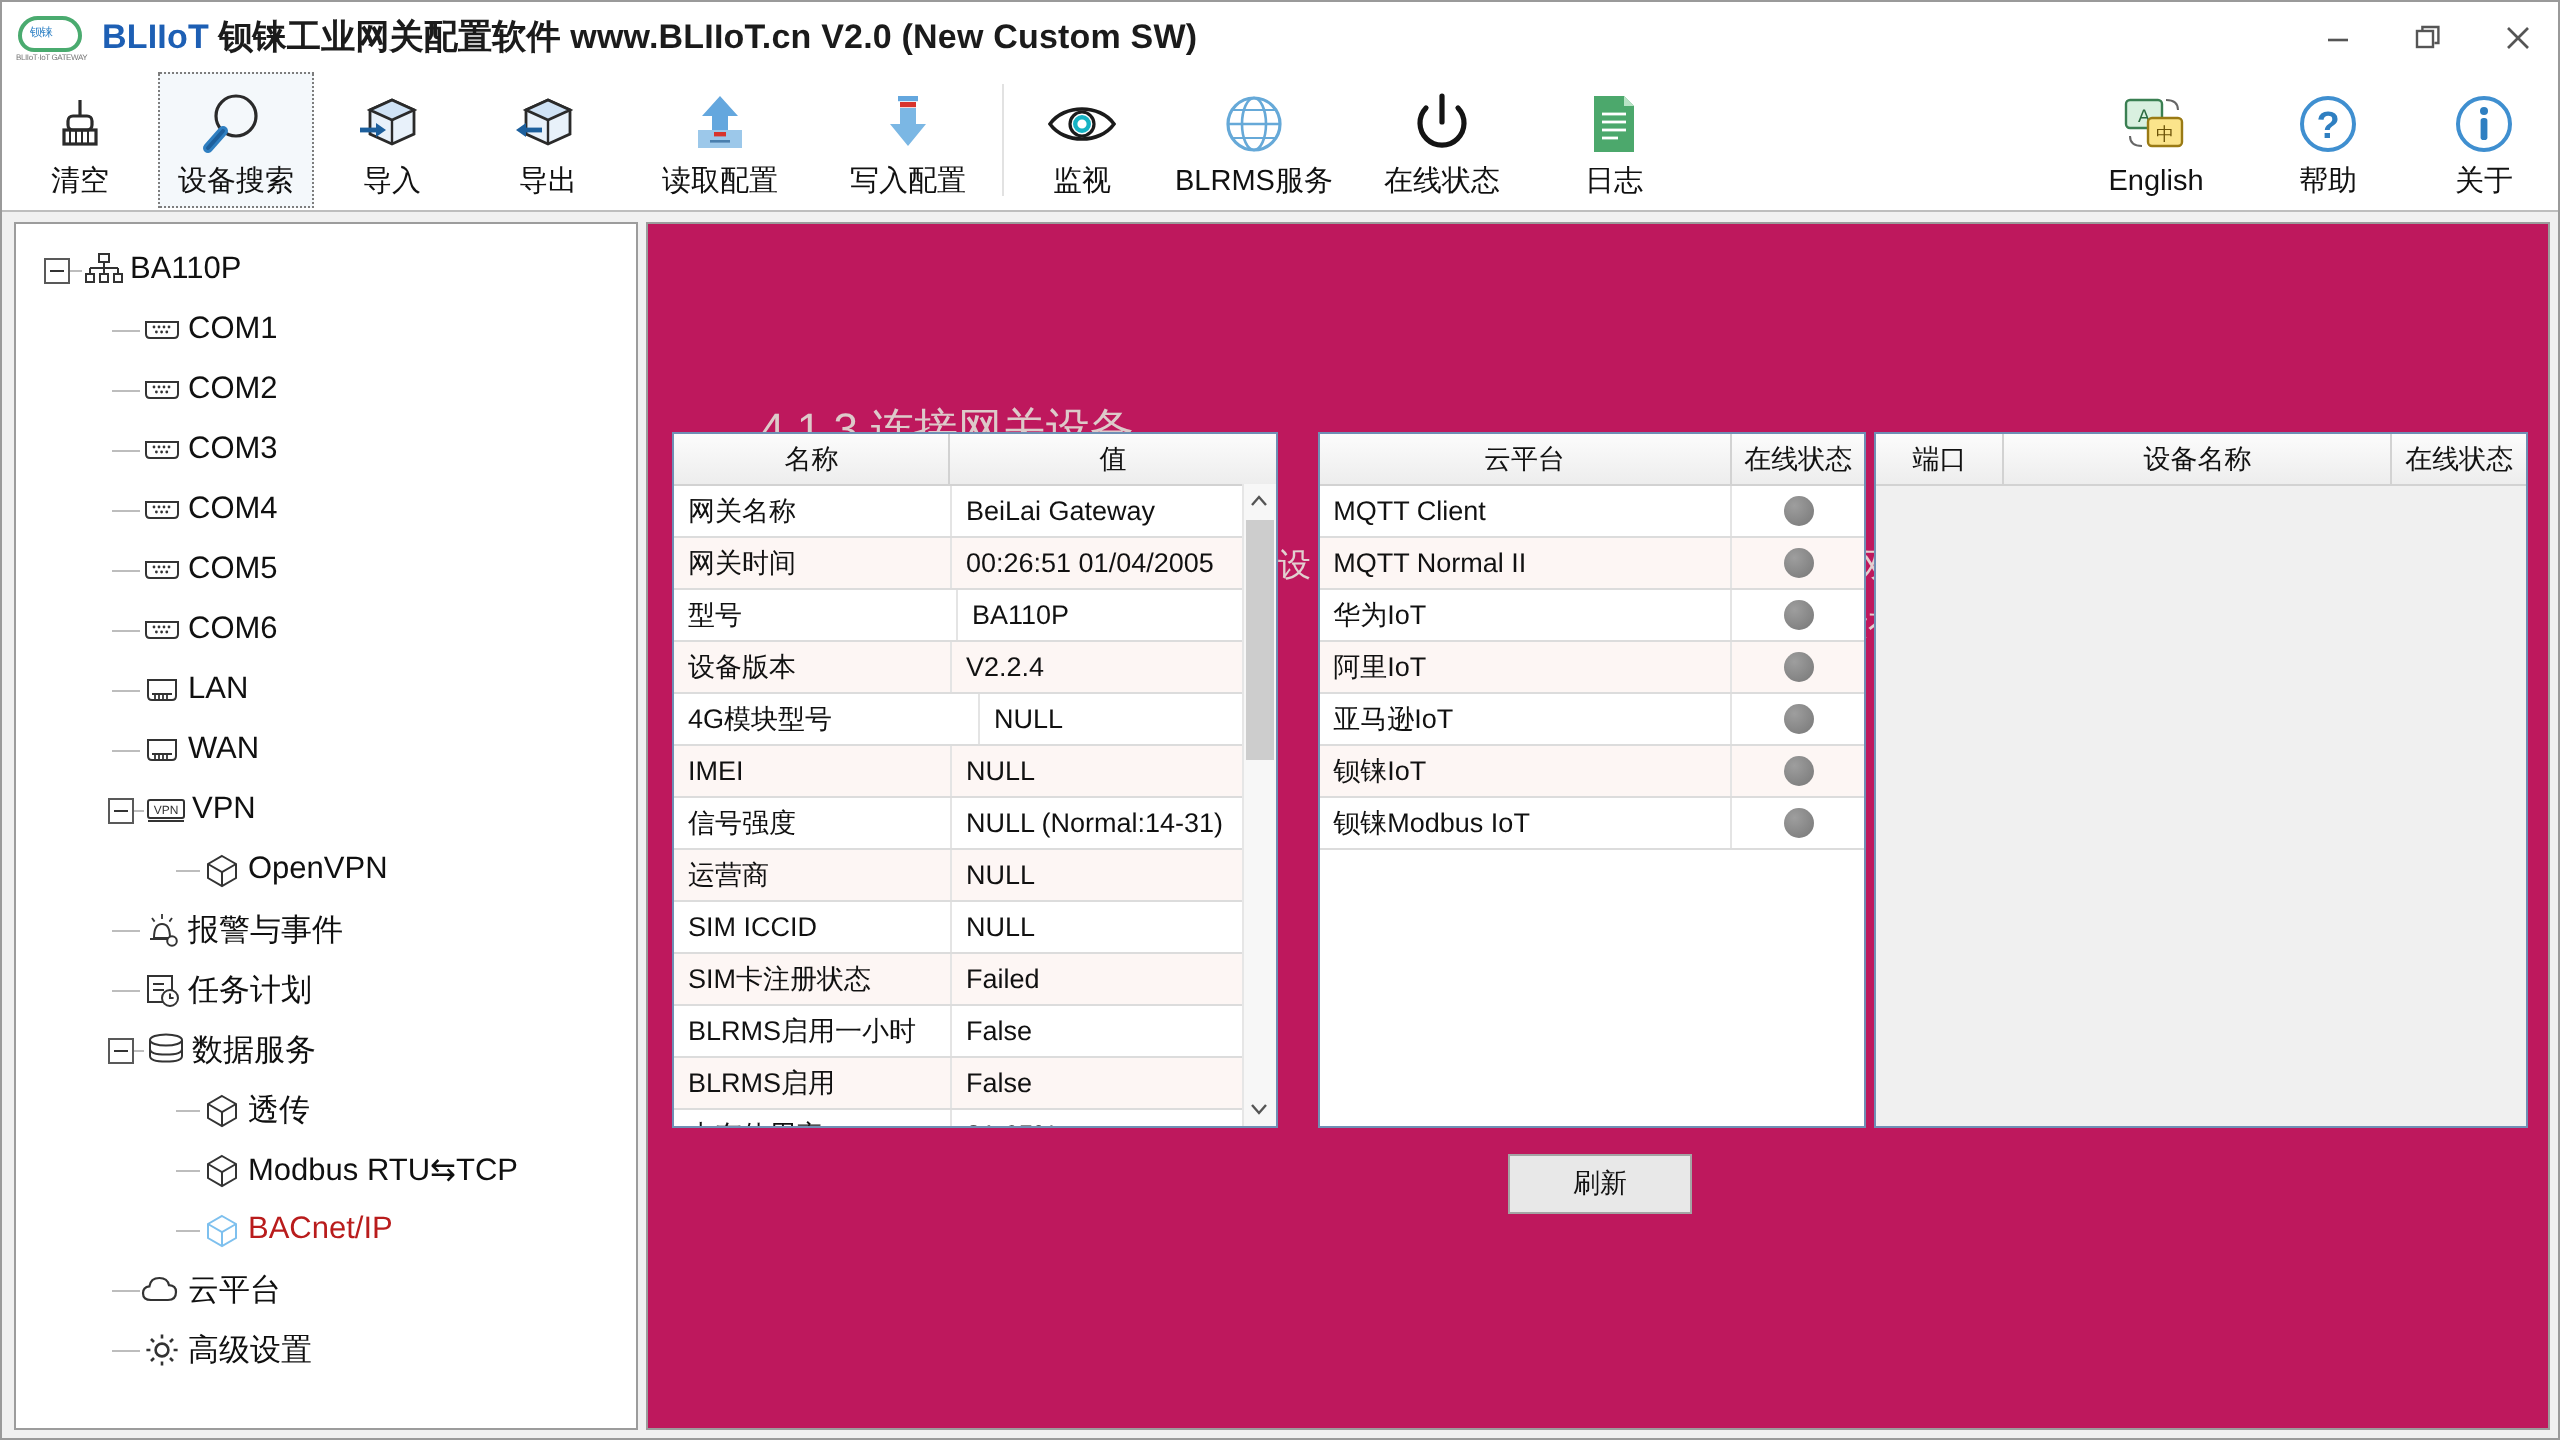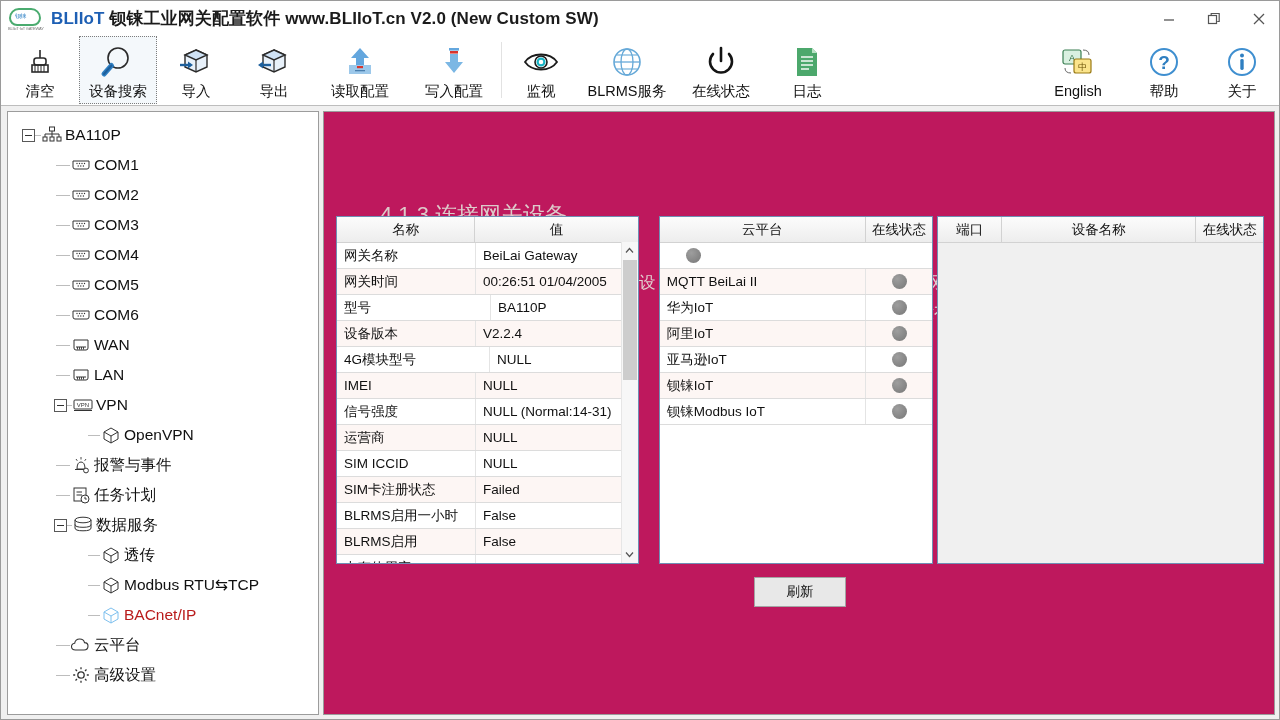--- a/index.html
+++ b/index.html
@@ -592,37 +592,37 @@
                 <path d="M3 2 h14 v8 q0 2 -2 2 h-10 q-2 0 -2 -2 Z" fill="none" stroke="#333" stroke-width="1"></path>
                 <line x1="5" y1="9" x2="15" y2="9" stroke="#333" stroke-width="1"></line>
                 <g stroke="#333" stroke-width="0.9">
                   <line x1="6.5" y1="9" x2="6.5" y2="11.5"></line>
                   <line x1="8.5" y1="9" x2="8.5" y2="11.5"></line>
                   <line x1="10.5" y1="9" x2="10.5" y2="11.5"></line>
                   <line x1="12.5" y1="9" x2="12.5" y2="11.5"></line>
                 </g>
               </svg>
           </span>
-          <span class="tlabel">WAN</span>
+          <span class="tlabel">LAN</span>
         </div>
         <div class="tnode" style="padding-left:40px;">
           <span style="width:14px;height:1px;background:#bdbdbd;display:inline-block;"></span>
           <span class="nicon">
             <svg width="20" height="14" viewBox="0 0 20 14">
                 <path d="M3 2 h14 v8 q0 2 -2 2 h-10 q-2 0 -2 -2 Z" fill="none" stroke="#333" stroke-width="1"></path>
                 <line x1="5" y1="9" x2="15" y2="9" stroke="#333" stroke-width="1"></line>
                 <g stroke="#333" stroke-width="0.9">
                   <line x1="6.5" y1="9" x2="6.5" y2="11.5"></line>
                   <line x1="8.5" y1="9" x2="8.5" y2="11.5"></line>
                   <line x1="10.5" y1="9" x2="10.5" y2="11.5"></line>
                   <line x1="12.5" y1="9" x2="12.5" y2="11.5"></line>
                 </g>
               </svg>
           </span>
-          <span class="tlabel">LAN</span>
+          <span class="tlabel">WAN</span>
         </div>
 
         <div class="tnode" style="padding-left:38px;">
           <span class="expander"></span>
           <span style="width:5px;height:1px;background:#bdbdbd;display:inline-block;"></span>
           <span class="nicon">
             <svg width="22" height="14" viewBox="0 0 22 14">
                 <rect x="2" y="2" width="18" height="9" rx="1" fill="none" stroke="#333" stroke-width="1"></rect>
                 <text x="11" y="9" font-size="6" text-anchor="middle" fill="#333" font-family="Liberation Sans, sans-serif">VPN</text>
                 <line x1="2" y1="12.5" x2="20" y2="12.5" stroke="#333" stroke-width="1"></line>
@@ -768,21 +768,21 @@
           <div>
             <div class="grow">
                 <div class="gc" style="width:139px;">网关名称</div>
                 <div class="gc" style="width:146px;">BeiLai Gateway</div>
               </div>
             <div class="grow">
                 <div class="gc" style="width:139px;">网关时间</div>
                 <div class="gc" style="width:146px;">00:26:51 01/04/2005</div>
               </div>
             <div class="grow">
-                <div class="gc" style="width:154px;">型号</div>
+                <div class="gc" style="width:142px;">型号</div>
                 <div class="gc" style="width:146px;">BA110P</div>
               </div>
             <div class="grow">
                 <div class="gc" style="width:139px;">设备版本</div>
                 <div class="gc" style="width:146px;">V2.2.4</div>
               </div>
             <div class="grow">
                 <div class="gc" style="width:153px;">4G模块型号</div>
                 <div class="gc" style="width:146px;">NULL</div>
               </div>
@@ -834,26 +834,27 @@
           </div>
         </div>
 
         <div class="gbox g2">
           <div class="ghead">
             <div class="hc" style="width:207px;">云平台</div>
             <div class="hc" style="width:67px;">在线状态</div>
           </div>
           <div>
             <div class="grow">
+                <div class="gc" style="width:207px;">MQTT Client</div>
                 <div class="gc center" style="width:67px;">
                   <span class="dot"></span>
                 </div>
               </div>
             <div class="grow">
-                <div class="gc" style="width:207px;">MQTT BeiLai II</div>
+                <div class="gc" style="width:207px;">MQTT Normal II</div>
                 <div class="gc center" style="width:67px;">
                   <span class="dot"></span>
                 </div>
               </div>
             <div class="grow">
                 <div class="gc" style="width:207px;">华为IoT</div>
                 <div class="gc center" style="width:67px;">
                   <span class="dot"></span>
                 </div>
               </div>

